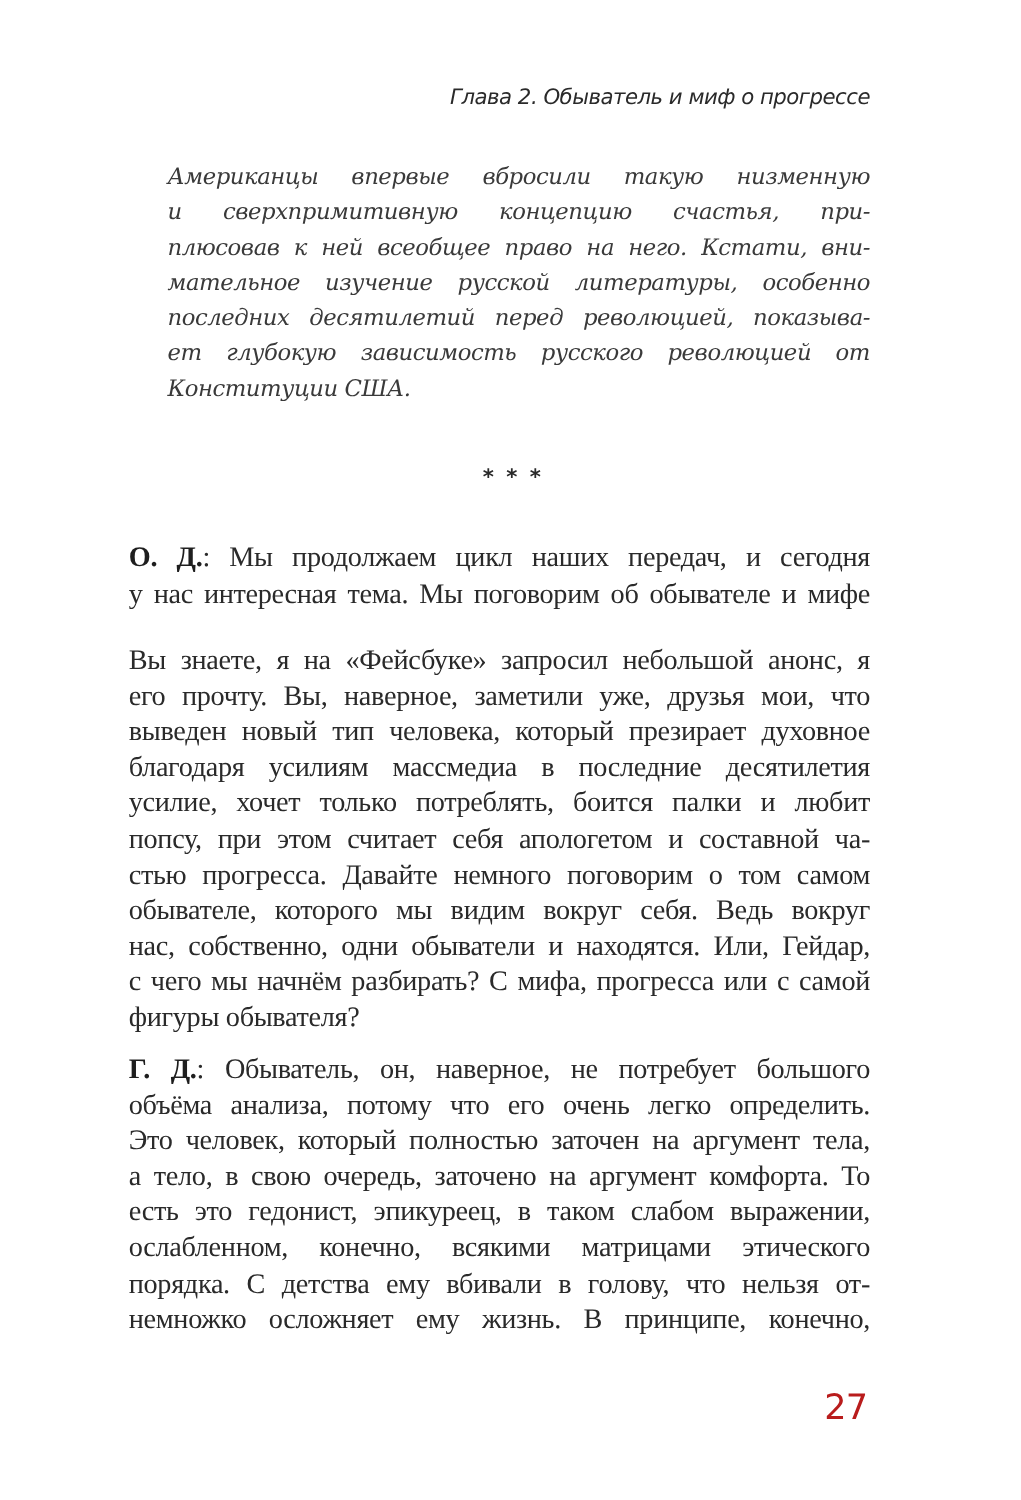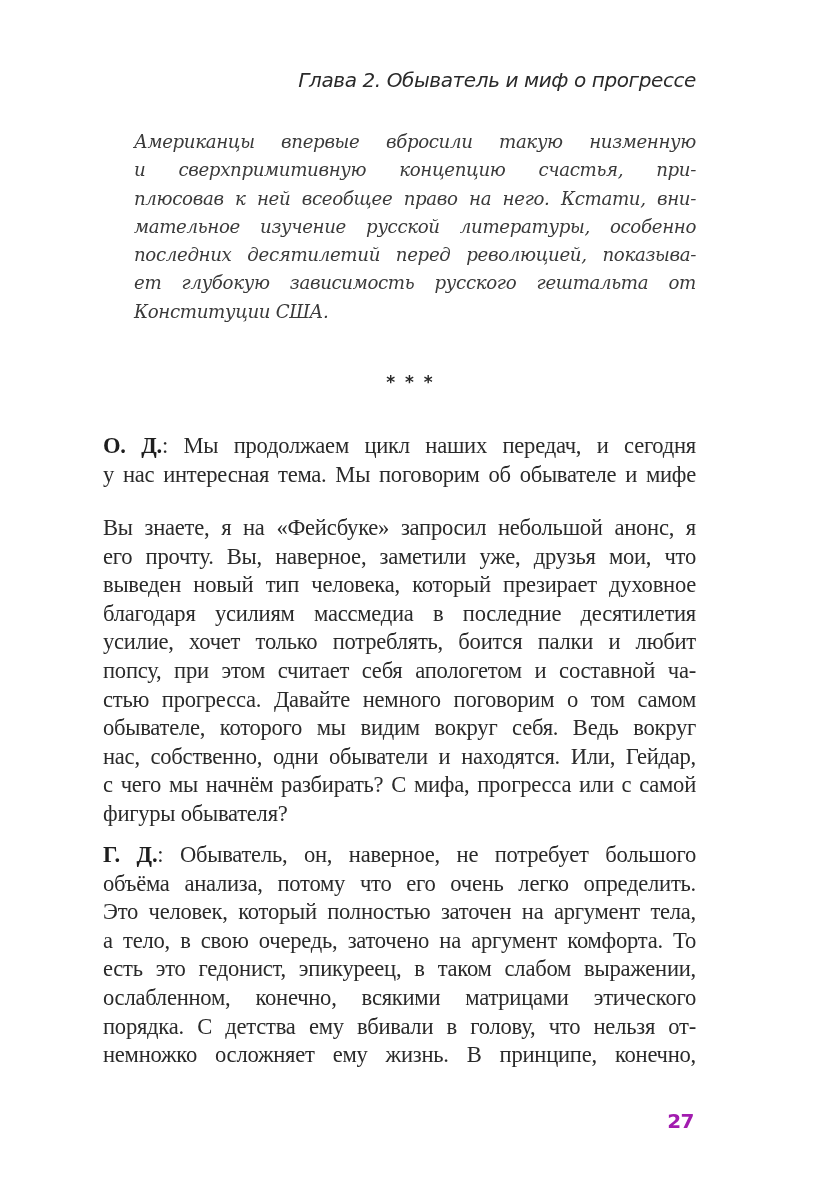--- a/index.html
+++ b/index.html
@@ -20,21 +20,21 @@
       width: 817px;
       height: 1200px;
       background: #ffffff;
     }
     .running-head {
       position: absolute;
       top: 68px;
       right: 121px;
       font-family: "DejaVu Sans", sans-serif;
       font-style: italic;
-      font-size: 20px;
+      font-size: 17px;
       letter-spacing: -0.4px;
       color: #2a2a2a;
       white-space: nowrap;
     }
     .epigraph {
       position: absolute;
       left: 134px;
       width: 562px;
       top: 128px;
       font-family: "DejaVu Serif", serif;
@@ -92,40 +92,40 @@
       color: #1e1e1e;
     }
     .para1 { top: 432px; }
     .para2 { top: 514px; }
     .para3 { top: 841px; }
     .folio {
       position: absolute;
       top: 1109px;
       right: 123px;
       font-family: "DejaVu Sans", sans-serif;
-      font-weight: bold;
-      font-size: 20px;
-      color: #a21caf;
+      font-weight: normal;
+      font-size: 28px;
+      color: #b91c1c;
       letter-spacing: -0.5px;
     }
   </style>
 </head>
 <body>
 
 <div class="page">
 
   <div class="running-head">Глава 2. Обыватель и миф о прогрессе</div>
 
   <div class="epigraph">
     <span class="line">Американцы впервые вбросили такую низменную</span>
     <span class="line">и сверхпримитивную концепцию счастья, при-</span>
     <span class="line">плюсовав к ней всеобщее право на него. Кстати, вни-</span>
     <span class="line">мательное изучение русской литературы, особенно</span>
     <span class="line">последних десятилетий перед революцией, показыва-</span>
-    <span class="line">ет глубокую зависимость русского гештальта от</span>
+    <span class="line">ет глубокую зависимость русского революцией от</span>
     <span class="line last">Конституции США.</span>
   </div>
 
   <div class="separator">* * *</div>
 
   <div class="body-text para1">
     <span class="line"><span class="speaker">О. Д.</span><span>:</span><span> Мы продолжаем цикл наших передач, и сегодня</span></span>
     <span class="line">у нас интересная тема. Мы поговорим об обывателе и мифе</span>
   </div>
 

